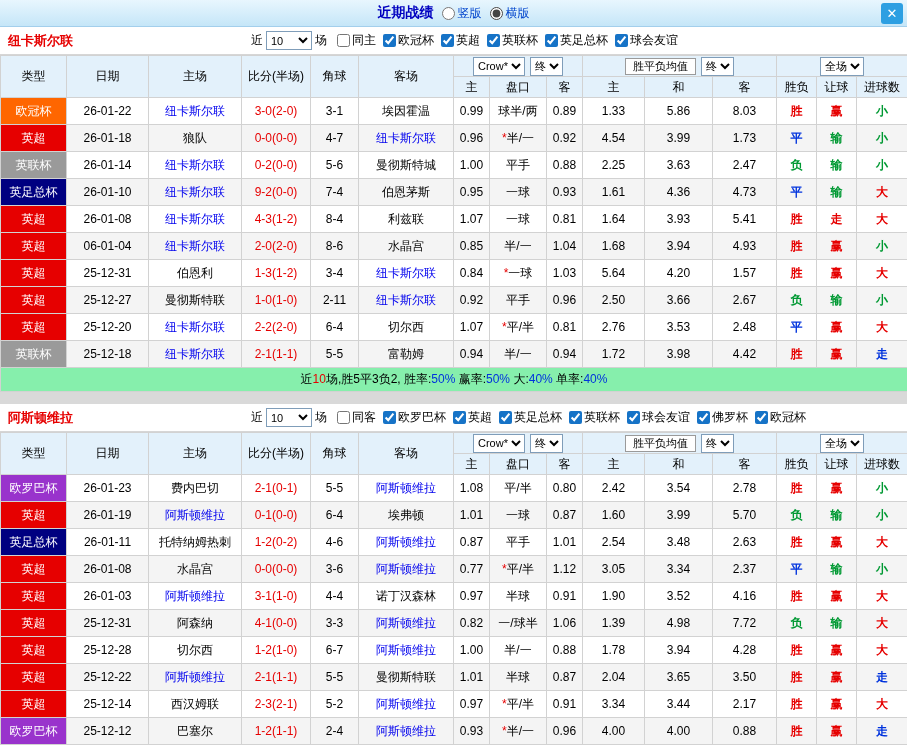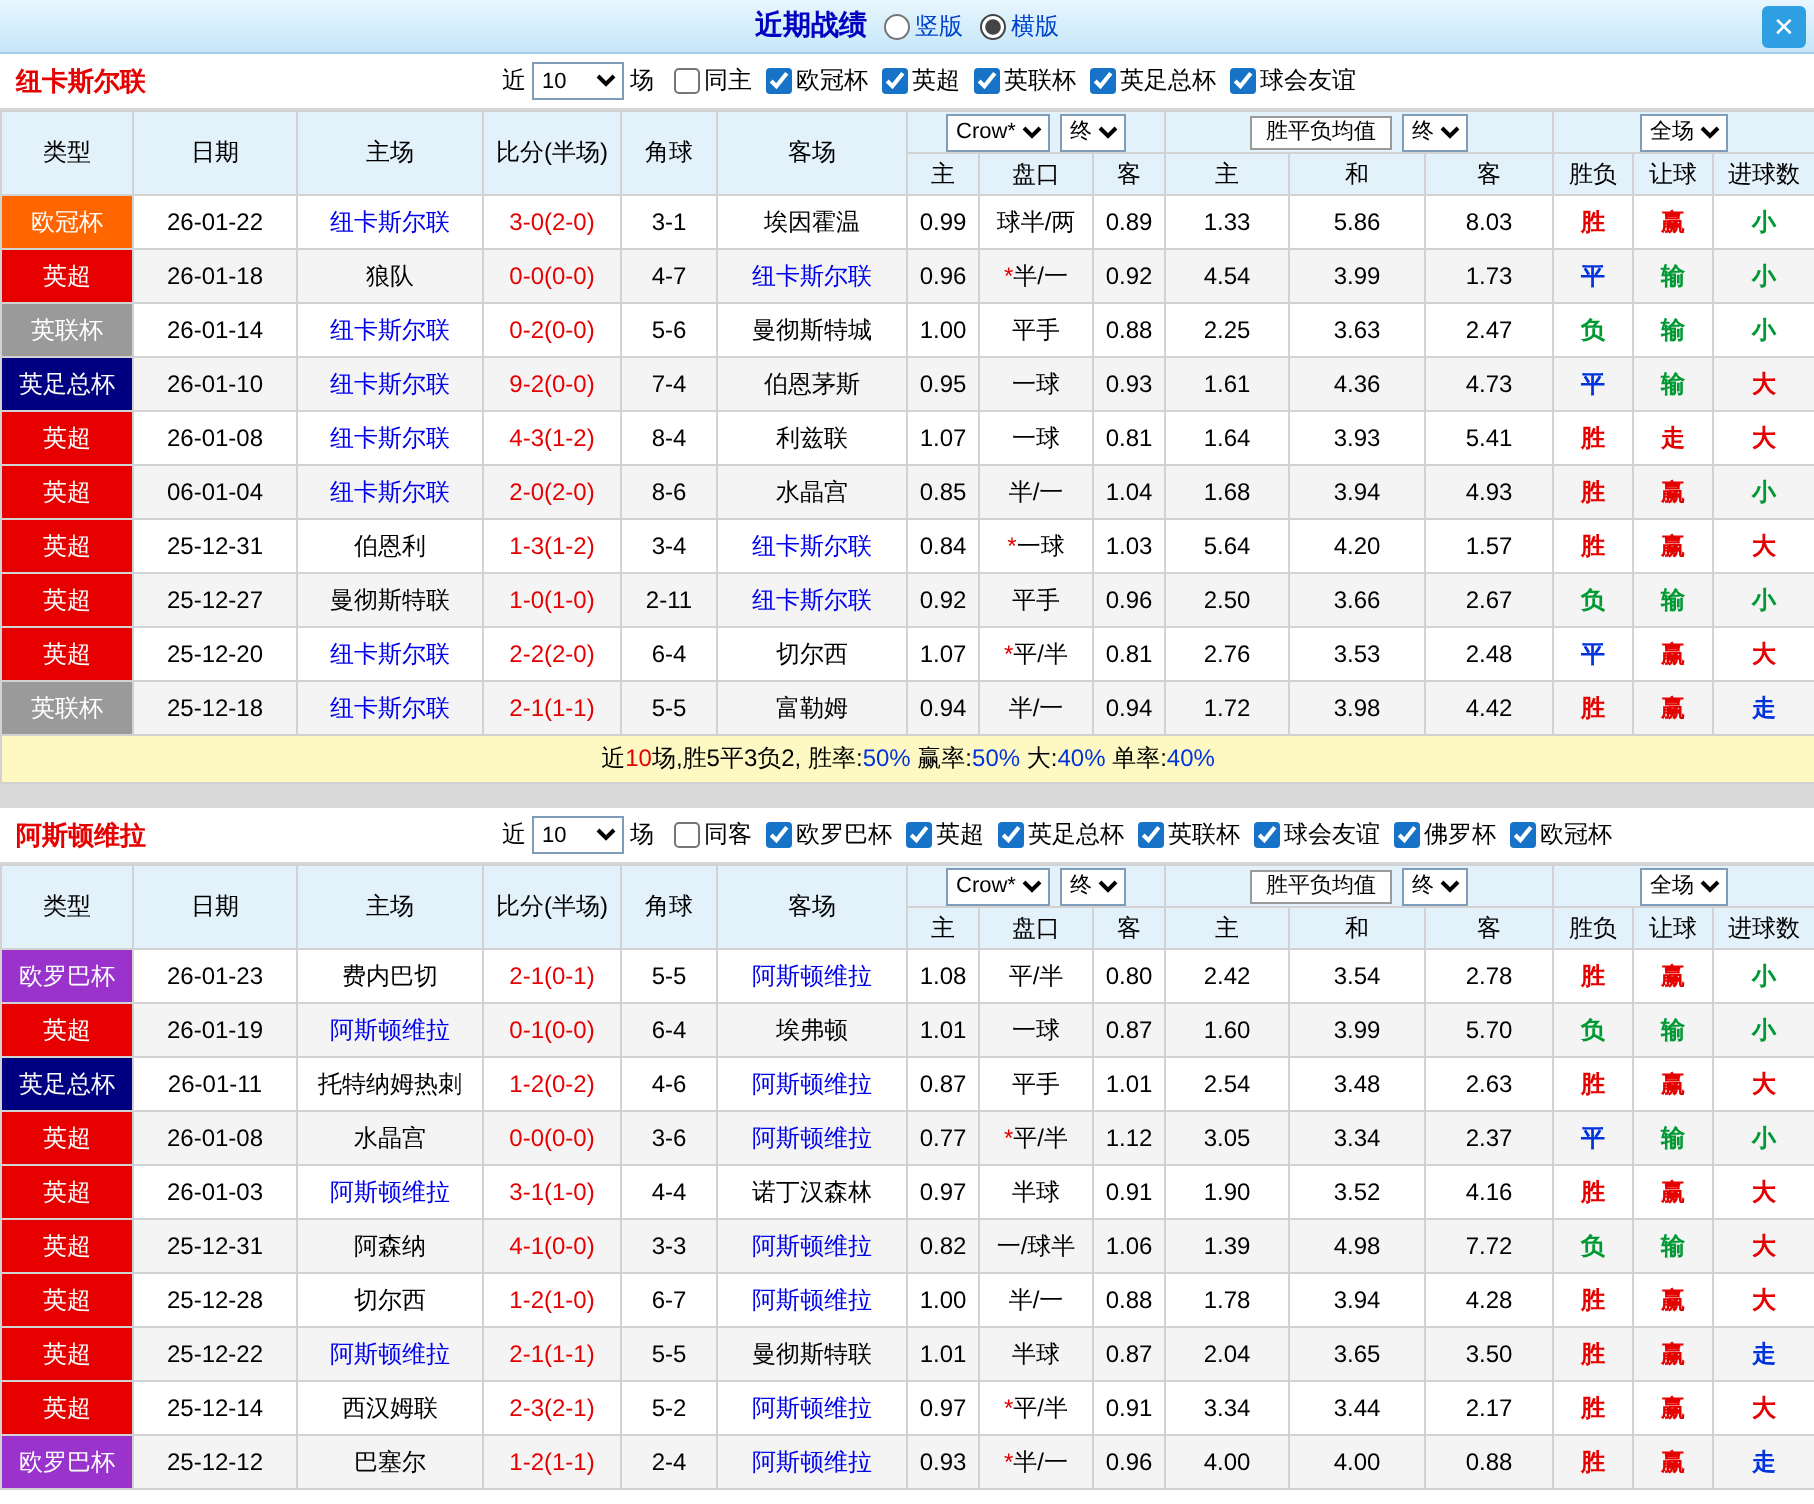--- a/index.html
+++ b/index.html
@@ -31,21 +31,21 @@
   tbody td { height: 27px; background: #fff; }
   tr.alt td { background: #f4f4f4; }
   td.type-cell { color: #fff; }
   td.score { color: #e60000; }
   td.team-link { color: #0000ee; cursor: pointer; }
   td[data-c="red"]   { color: #e60000; font-weight: bold; }
   td[data-c="blue"]  { color: #0033dd; font-weight: bold; }
   td[data-c="green"] { color: #009933; font-weight: bold; }
   .star { color: #e60000; }
 
-  tr.summary-row td { height: 24px; background: #fef9c3; }
+  tr.summary-row td { height: 24px; background: #86efac; }
   .summary-seg[data-c="r"] { color: #e60000; }
   .summary-seg[data-c="b"] { color: #0033dd; }
 
   .section-gap { height: 12px; background: #d9d9d9; }
 </style>
 </head>
 <body>
 
 <div class="topbar">
   <span class="title">近期战绩</span>

